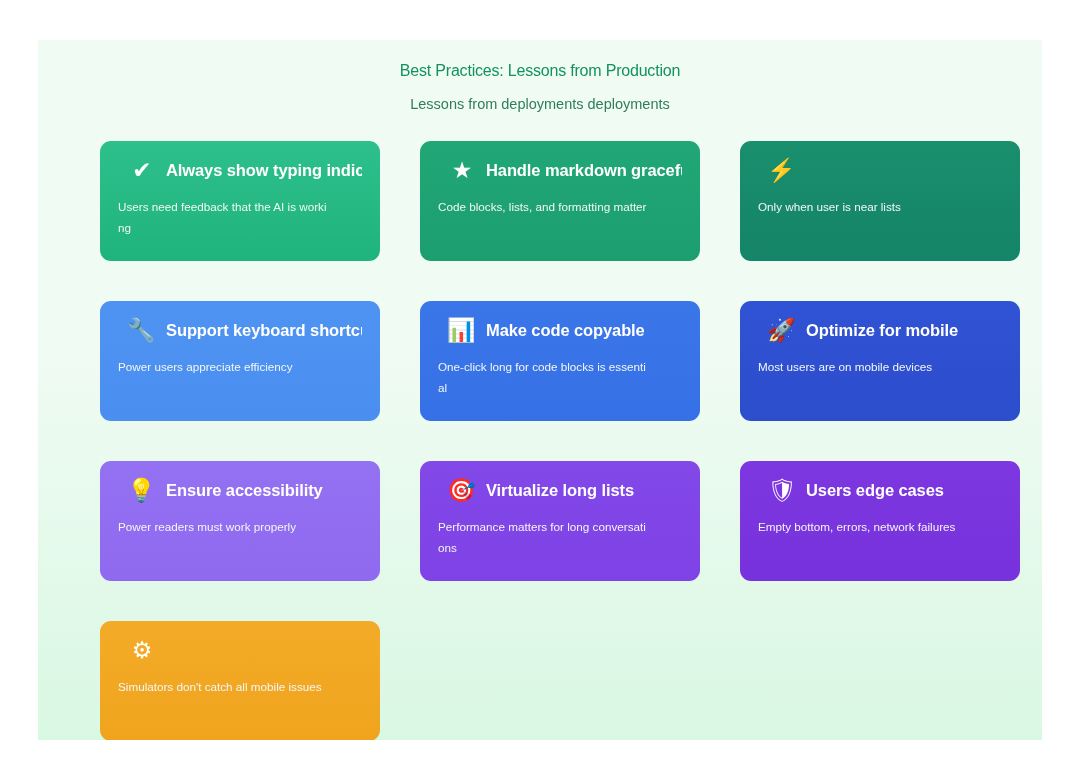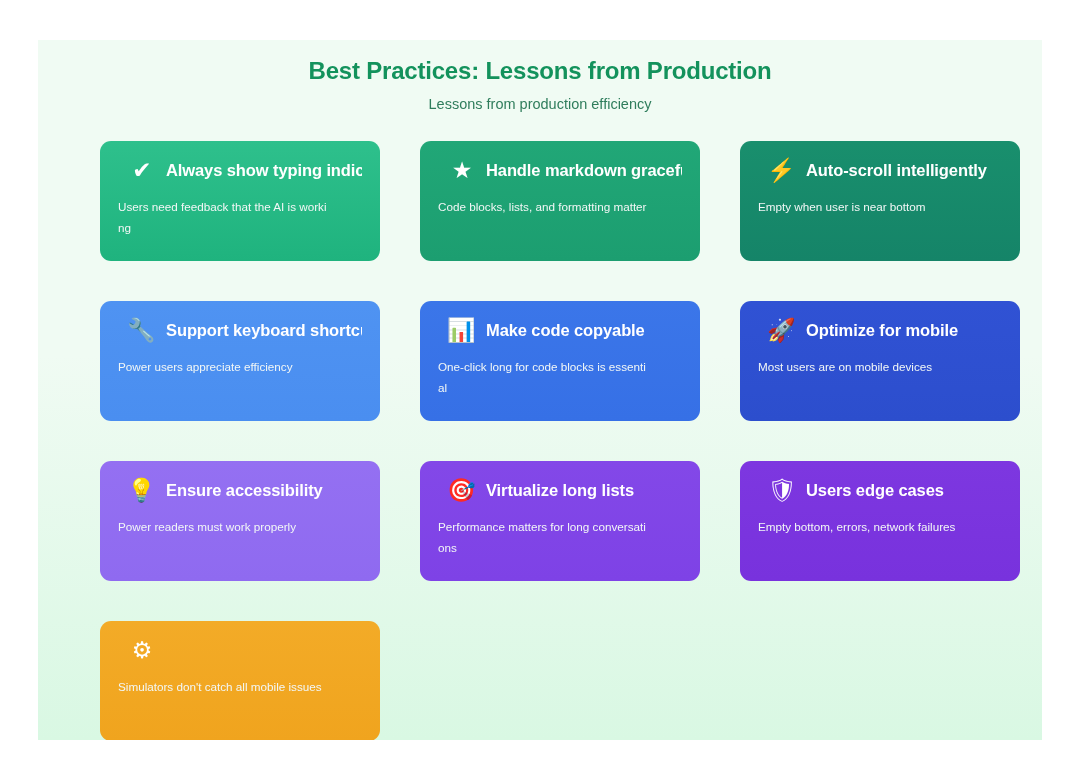--- a/index.html
+++ b/index.html
@@ -31,22 +31,22 @@
     overflow: hidden;
   }
 
   
   .header {
     padding-top: 16px;
     text-align: center;
   }
 
   .page-title {
-    font-size: 24px;
-    font-weight: bold;
+    font-size: 16px;
+    font-weight: normal;
     color: #13925c;
     letter-spacing: -0.2px;
     line-height: 30px;
   }
 
   .page-subtitle {
     margin-top: 9px;
     font-size: 14.5px;
     font-weight: normal;
     color: #2f7d5c;
@@ -118,44 +118,43 @@
 </style>
 </head>
 <body>
 
 <div id="root">
 
   <div class="panel" style="background: linear-gradient(rgb(240, 251, 243) 0%, rgb(240, 251, 243) 45%, rgb(217, 248, 227) 100%);">
 
     <div class="header">
       <div class="page-title" style="color: rgb(19, 146, 92);">Best Practices: Lessons from Production</div>
-      <div class="page-subtitle" style="color: rgb(47, 125, 92);">Lessons from production efficiency</div>
+      <div class="page-subtitle" style="color: rgb(47, 125, 92);">Lessons from deployments deployments</div>
     </div>
 
     <div class="grid">
         <div class="card" style="background: linear-gradient(rgb(46, 192, 140) 0%, rgb(31, 179, 126) 100%);">
           <div class="card-head">
             <span class="card-icon">✔</span>
             <span class="card-title">Always show typing indica</span>
           </div>
           <div class="card-desc">Users need feedback that the AI is working</div>
         </div>
         <div class="card" style="background: linear-gradient(rgb(33, 167, 119) 0%, rgb(28, 158, 112) 100%);">
           <div class="card-head">
             <span class="card-icon">★</span>
             <span class="card-title">Handle markdown gracefull</span>
           </div>
           <div class="card-desc">Code blocks, lists, and formatting matter</div>
         </div>
         <div class="card" style="background: linear-gradient(rgb(25, 143, 109) 0%, rgb(21, 132, 104) 100%);">
           <div class="card-head">
             <span class="card-icon">⚡</span>
-            <span class="card-title">Auto-scroll intelligently</span>
-          </div>
-          <div class="card-desc">Empty when user is near bottom</div>
+          </div>
+          <div class="card-desc">Only when user is near lists</div>
         </div>
         <div class="card" style="background: linear-gradient(rgb(79, 147, 242) 0%, rgb(74, 142, 240) 100%);">
           <div class="card-head">
             <span class="card-icon">🔧</span>
             <span class="card-title">Support keyboard shortcut</span>
           </div>
           <div class="card-desc">Power users appreciate efficiency</div>
         </div>
         <div class="card" style="background: linear-gradient(rgb(59, 118, 233) 0%, rgb(54, 112, 230) 100%);">
           <div class="card-head">

